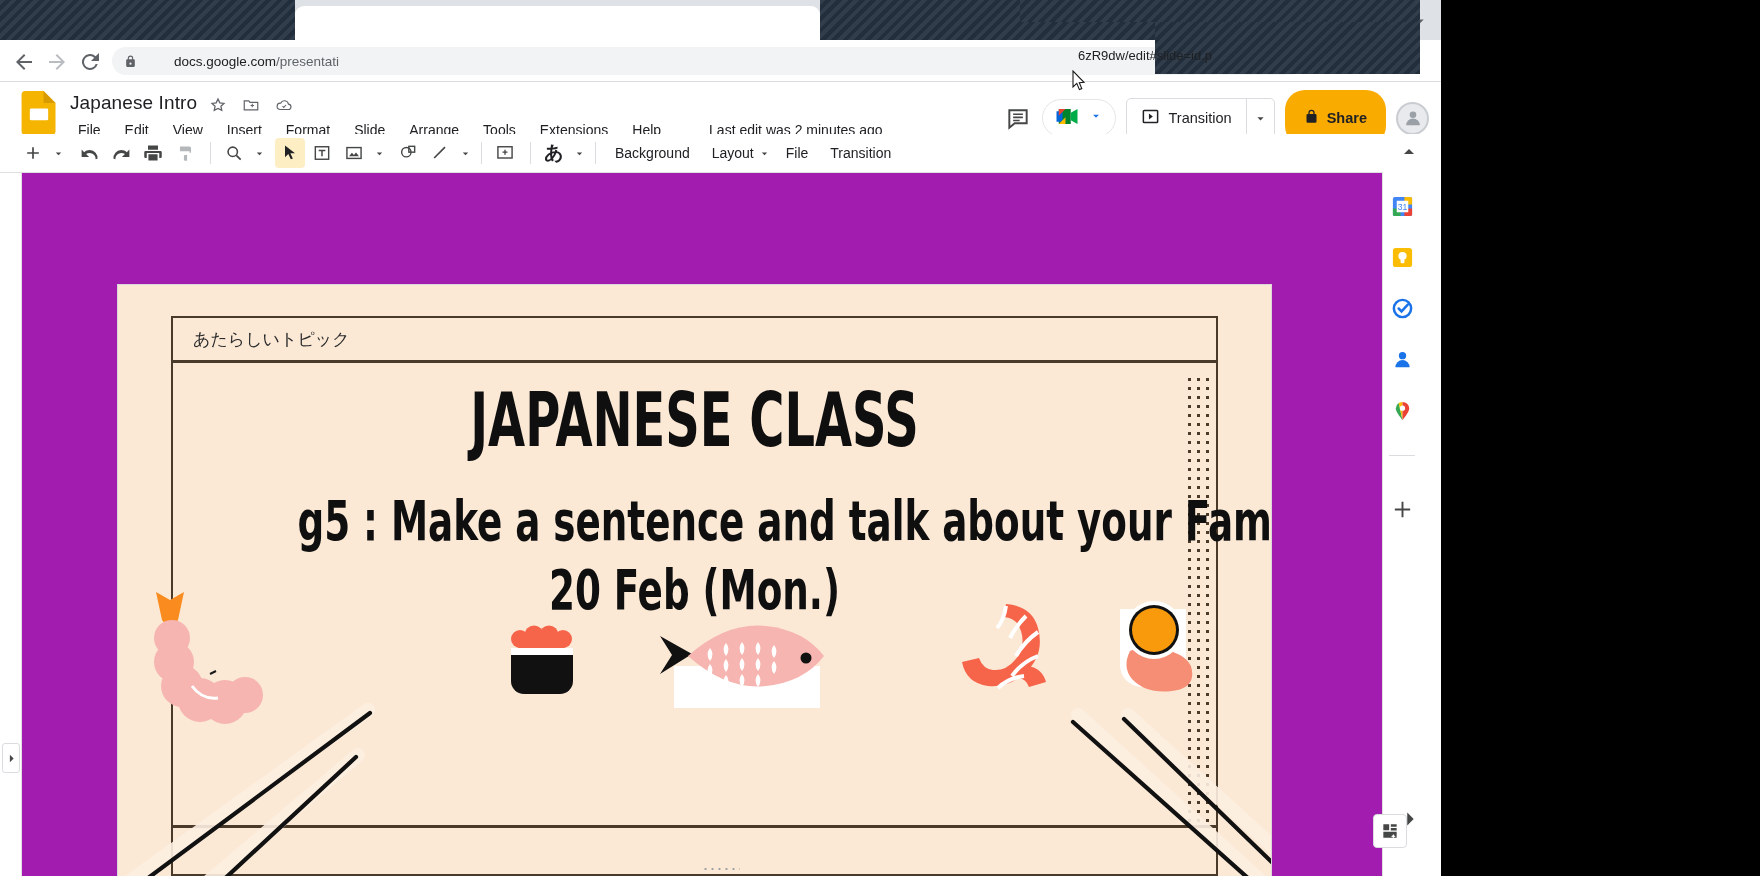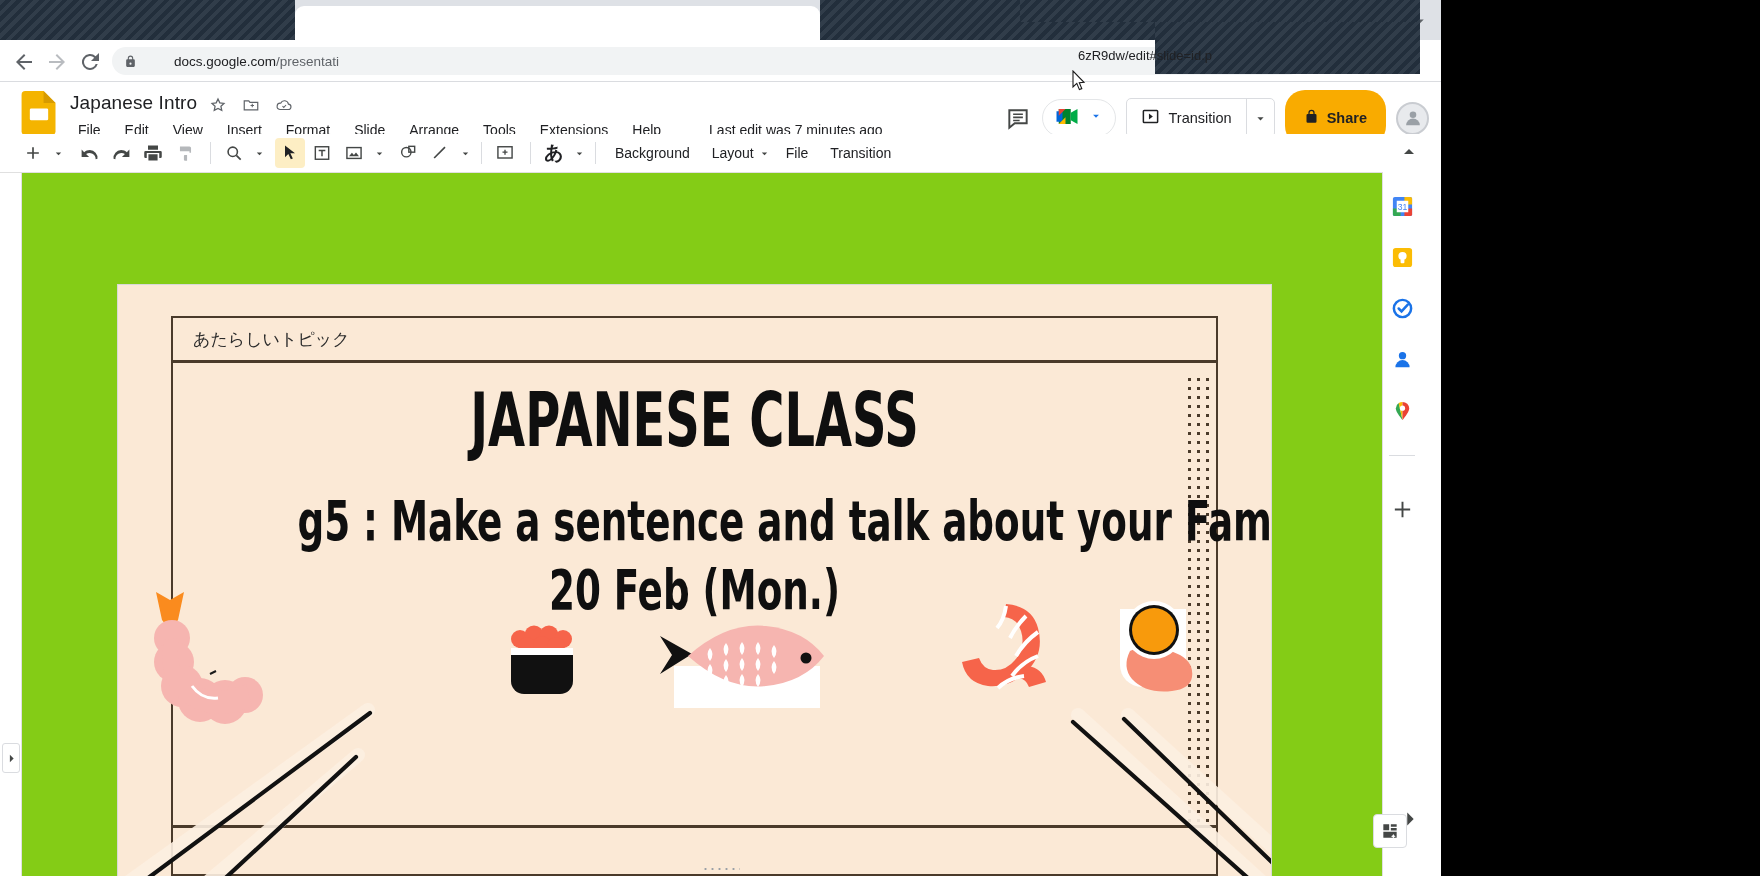--- a/index.html
+++ b/index.html
@@ -168,21 +168,21 @@
   .tb-active { background:#fdeec4; }
   .tb-text {
     height:30px; display:flex; align-items:center; padding:0 11px;
     font-size:14px; color:#202124; cursor:pointer; border-radius:4px;
   }
   .tb-collapse { position:absolute; right:18px; top:6px; width:26px;height:26px; color:#444746; cursor:pointer;}
 
   
   .canvasarea {
     position:absolute; left:0; top:90px; width:1412px; height:704px;
-    background:#84cc16; border-top:1px solid #e0e0e0;
+    background:#a21caf; border-top:1px solid #e0e0e0;
   }
   .filmstrip-handle {
     position:absolute; left:0; top:0; width:22px; height:704px; background:#fff;
     border-right:1px solid #e0e0e0;
   }
   .fs-btn {
     position:absolute; left:2px; top:570px; width:18px; height:30px;
     border-radius:3px; background:#fff; border:1px solid #dadce0;
     display:flex;align-items:center;justify-content:center; color:#444746; cursor:pointer;
     font-size:11px;
@@ -353,21 +353,21 @@
           <div>File</div>
           <div>Edit</div>
           <div>View</div>
           <div>Insert</div>
           <div>Format</div>
           <div>Slide</div>
           <div>Arrange</div>
           <div>Tools</div>
           <div>Extensions</div>
           <div>Help</div>
-          <div class="lastedit">Last edit was 7 minutes ago</div>
+          <div class="lastedit">Last edit was 2 minutes ago</div>
         </div>
 
         <div class="head-right">
           <div class="comment-ico">
             <svg viewBox="0 0 24 24" width="26" height="26">
                 <path fill="none" stroke="currentColor" stroke-width="1.8" d="M4 4.8h16v12H9l-5 4.2z"></path>
                 <path stroke="currentColor" stroke-width="1.5" d="M7.5 8.5h9M7.5 11.4h9M7.5 14.3h6"></path>
               </svg>
           </div>
           <div class="meet-pill">

